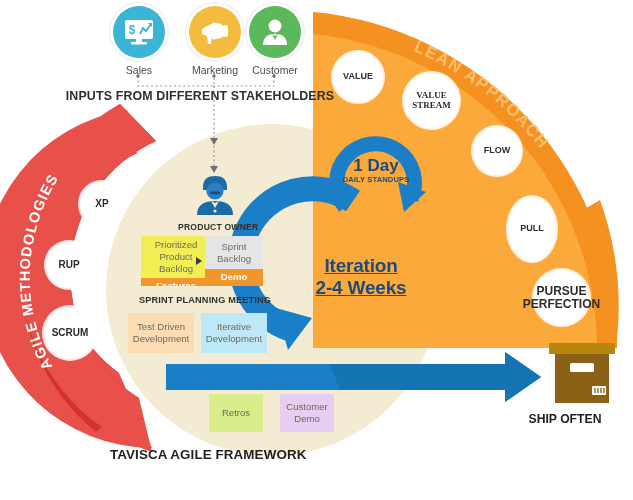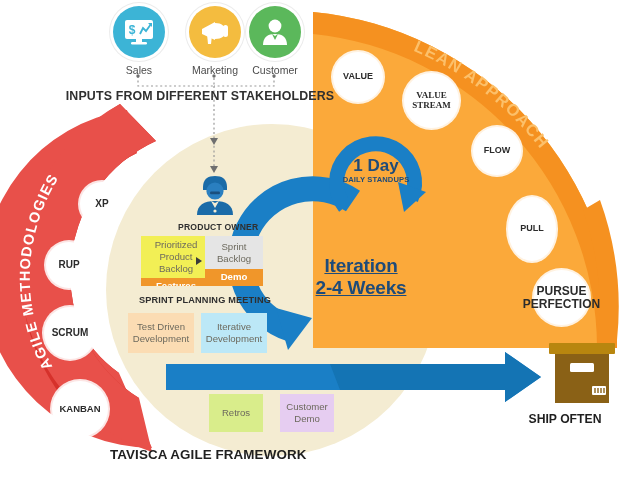--- a/index.html
+++ b/index.html
@@ -272,23 +272,20 @@
 
   <div class="bub" id="bub-xp">
     <span>XP</span>
   </div>
   <div class="bub" id="bub-rup">
     <span>RUP</span>
   </div>
   <div class="bub" id="bub-scrum">
     <span>SCRUM</span>
   </div>
-  <div class="bub" id="bub-kanban">
-    <span>KANBAN</span>
-  </div>
 
   <div class="bub" id="bub-value">
     <span>VALUE</span>
   </div>
   <div class="bub" id="bub-value-stream">
     <span>VALUE STREAM</span>
   </div>
   <div class="bub" id="bub-flow">
     <span>FLOW</span>
   </div>

